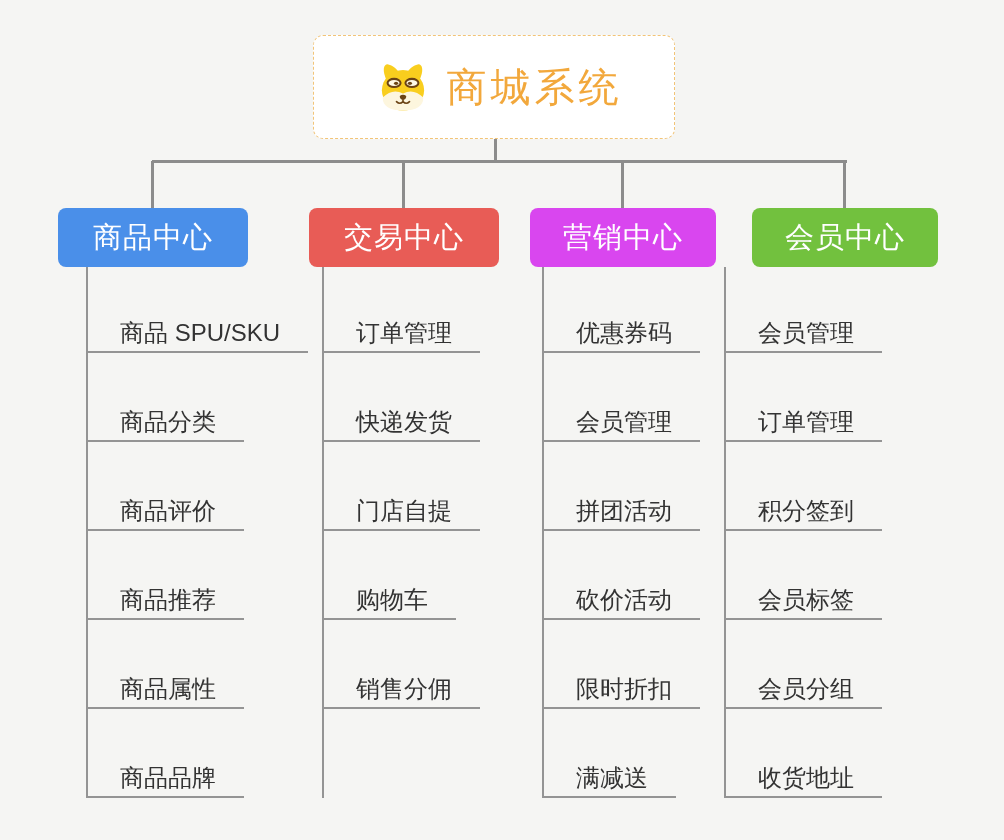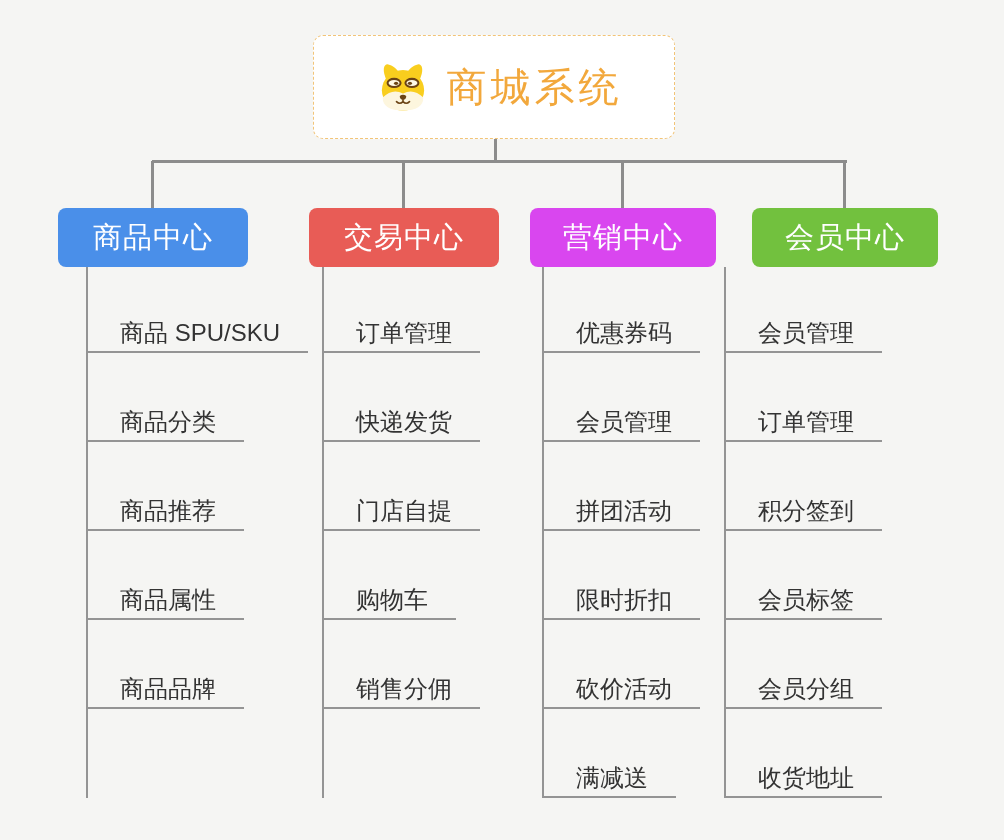--- a/index.html
+++ b/index.html
@@ -102,39 +102,40 @@
   </div>
 
   <div class="branch branch-0" style="background-color: rgb(74, 143, 233);">商品中心</div>
   <div class="branch branch-1" style="background-color: rgb(232, 92, 86); text-align: center;">交易中心</div>
   <div class="branch branch-2" style="background-color: #d946ef;">营销中心</div>
   <div class="branch branch-3" style="background-color: rgb(114, 193, 62);">会员中心</div>
 
   <div class="column column-0">
     <div class="leaf">商品 SPU/SKU</div>
     <div class="leaf">商品分类</div>
+    <div class="leaf">商品评价</div>
     <div class="leaf">商品推荐</div>
     <div class="leaf">商品属性</div>
     <div class="leaf">商品品牌</div>
   </div>
 
   <div class="column column-1">
     <div class="leaf">订单管理</div>
     <div class="leaf">快递发货</div>
     <div class="leaf">门店自提</div>
     <div class="leaf">购物车</div>
     <div class="leaf">销售分佣</div>
   </div>
 
   <div class="column column-2">
     <div class="leaf">优惠券码</div>
     <div class="leaf">会员管理</div>
     <div class="leaf">拼团活动</div>
+    <div class="leaf">砍价活动</div>
     <div class="leaf">限时折扣</div>
-    <div class="leaf">砍价活动</div>
     <div class="leaf">满减送</div>
   </div>
 
   <div class="column column-3">
     <div class="leaf">会员管理</div>
     <div class="leaf">订单管理</div>
     <div class="leaf">积分签到</div>
     <div class="leaf">会员标签</div>
     <div class="leaf">会员分组</div>
     <div class="leaf">收货地址</div>

